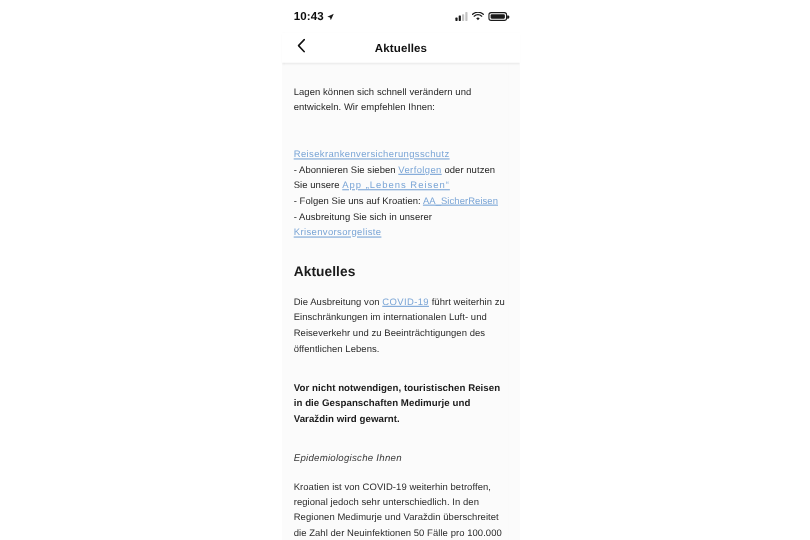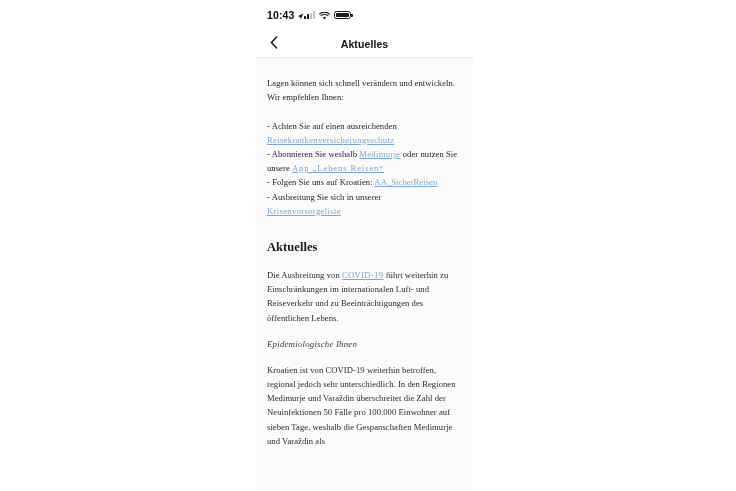--- a/index.html
+++ b/index.html
@@ -26,21 +26,21 @@
     overflow: hidden;
   }
 
   
   .statusbar {
     position: relative;
     height: 30px;
     background: #ffffff;
     display: flex;
     align-items: center;
-    justify-content: flex-start;
+    justify-content: space-between;
     padding: 0 12px 0 11px;
     box-sizing: border-box;
   }
   .status-left {
     display: flex;
     align-items: center;
     gap: 2px;
   }
   .status-time {
     font-size: 10.5px;
@@ -140,21 +140,20 @@
     padding: 0 11px;
     box-sizing: border-box;
   }
   .content-inner {
     background: #fbfbfb;
     padding-top: 19px;
   }
 
   p, h2, h3 {
     margin: 0;
-    font-family: Liberation Serif, serif;
   }
 
   .para {
     font-size: 8.6px;
     line-height: 14.2px;
     color: #2b2b2b;
     letter-spacing: 0.06px;
     margin-bottom: 14px;
   }
   .para.lead {
@@ -246,34 +245,35 @@
     <span class="nav-title">Aktuelles</span>
   </div>
 
   <div class="content">
     <div class="content-inner">
 
       <p class="para lead">
         <span>Lagen können sich schnell verändern und</span>
         <span>entwickeln. Wir empfehlen Ihnen:</span><br>
         <br>
-        <span>- Achten Sie auf einen ausreichenden</span><br>
+        <br>
         <a class="link" href="#">Reisekrankenversicherungsschutz</a><br>
-        <span>- Abonnieren Sie weshalb </span><a class="link" href="#">Medimurje</a><span> oder nutzen Sie unsere </span><a class="link wide" href="#">App „Lebens Reisen“</a><br>
+        <span>- Abonnieren Sie sieben </span><a class="link" href="#">Verfolgen</a><span> oder nutzen Sie unsere </span><a class="link wide" href="#">App „Lebens Reisen“</a><br>
         <span>- Folgen Sie uns auf Kroatien: </span><a class="link tight" href="#">AA_SicherReisen</a><br>
         <span>- Ausbreitung Sie sich in unserer </span><br>
         <a class="link" href="#">Krisenvorsorgeliste</a>
       </p>
 
       <h2 class="section-title">Aktuelles</h2>
 
       <p class="para">
         <span>Die Ausbreitung von </span><a class="link" href="#">COVID-19</a><span> führt weiterhin zu Einschränkungen im internationalen Luft- und Reiseverkehr und zu Beeinträchtigungen des öffentlichen Lebens.</span>
       </p>
 
+      <p class="warn">Vor nicht notwendigen, touristischen Reisen in die Gespanschaften Medimurje und Varaždin wird gewarnt.</p>
 
       <h3 class="subhead">Epidemiologische Ihnen</h3>
 
       <p class="para tight">
         <span>Kroatien ist von COVID-19 weiterhin betroffen, regional jedoch sehr unterschiedlich. In den Regionen Medimurje und Varaždin überschreitet die Zahl der Neuinfektionen 50 Fälle pro 100.000 Einwohner auf sieben Tage, weshalb die Gespanschaften Medimurje und Varaždin als </span><br>
         
       </p>
 
     </div>
   </div>

